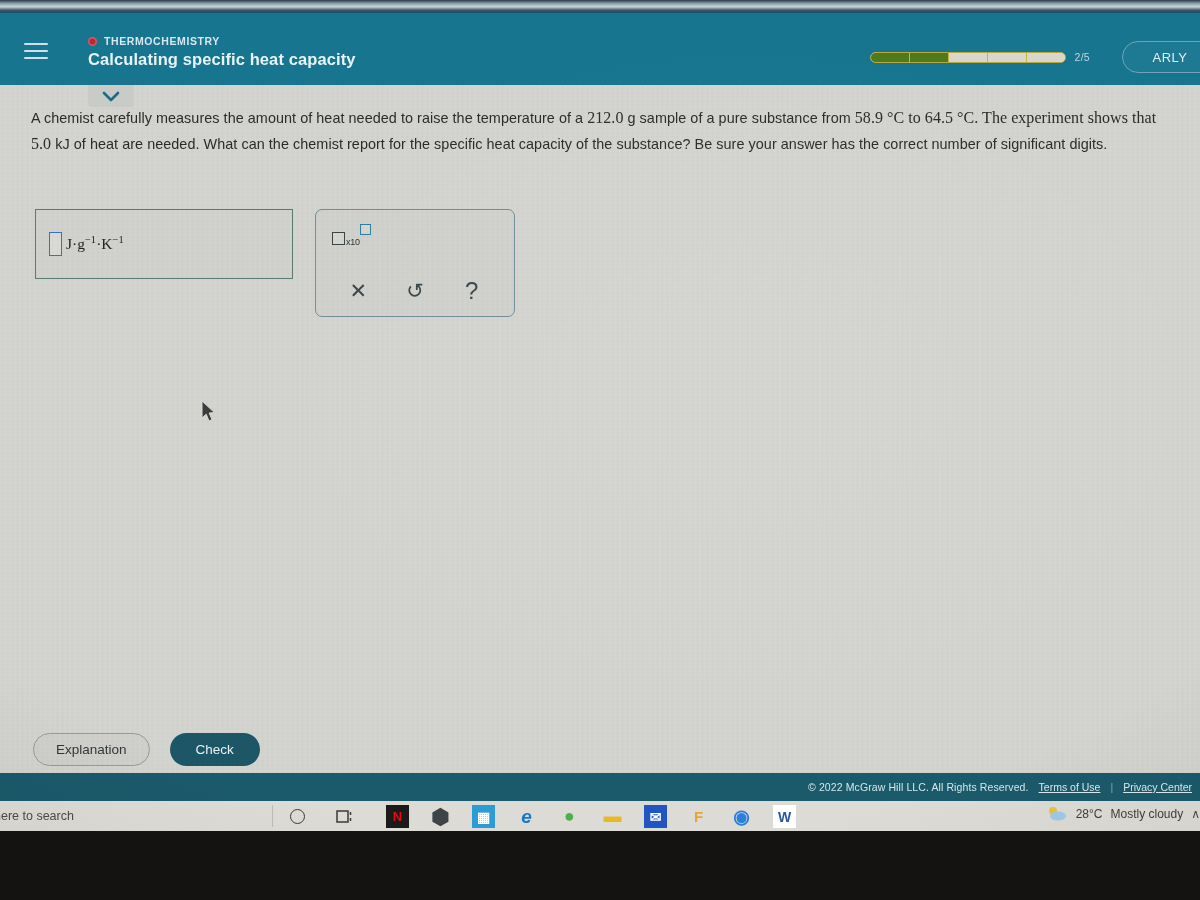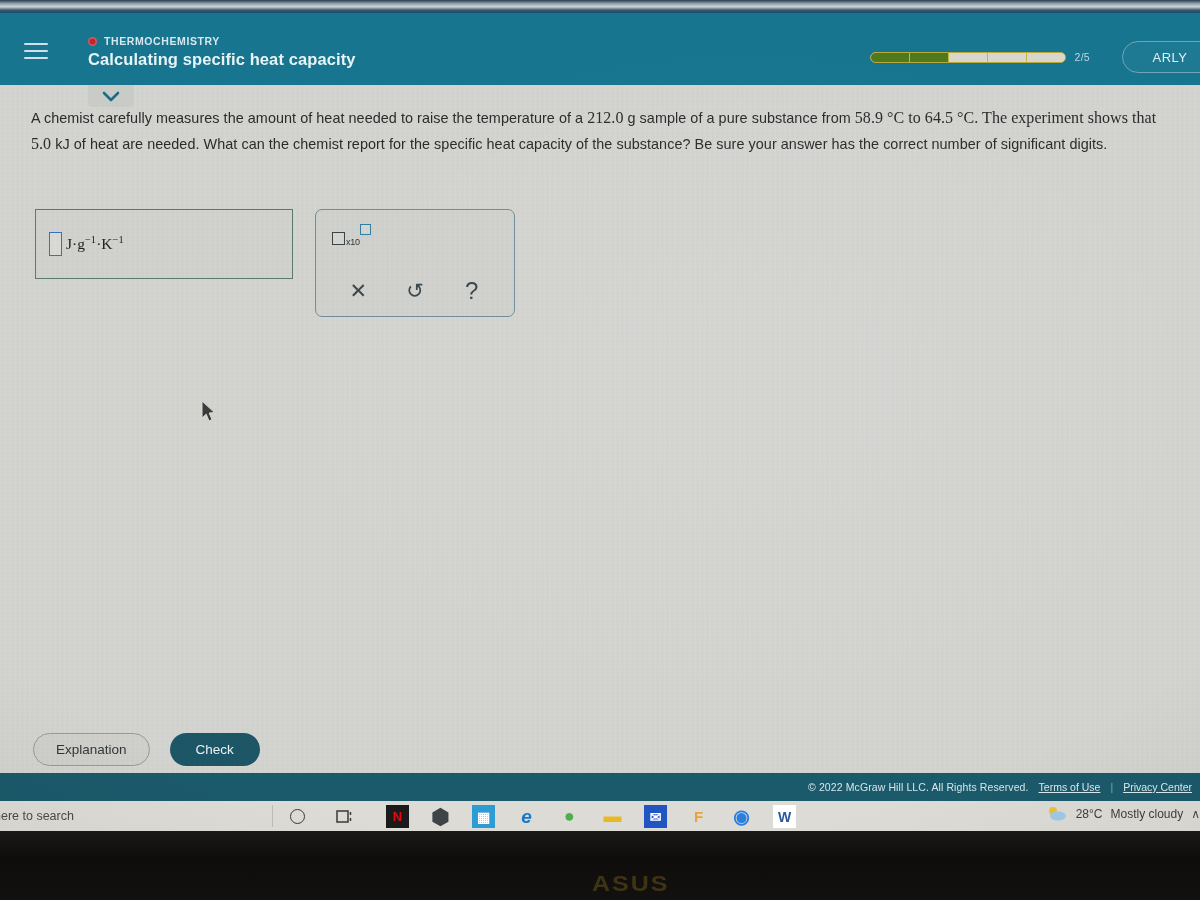--- a/index.html
+++ b/index.html
@@ -457,17 +457,14 @@
           </svg>
         </div>
         <span>28°C</span>
         <span>Mostly cloudy</span>
         <span id="tray-chevron">∧</span>
       </div>
     </div>
 
   </div>
 
-  <div id="bezel-bottom">
-    <div id="asus-logo">ASUS</div>
-  </div>
 
 </div>
 
 </body></html>

